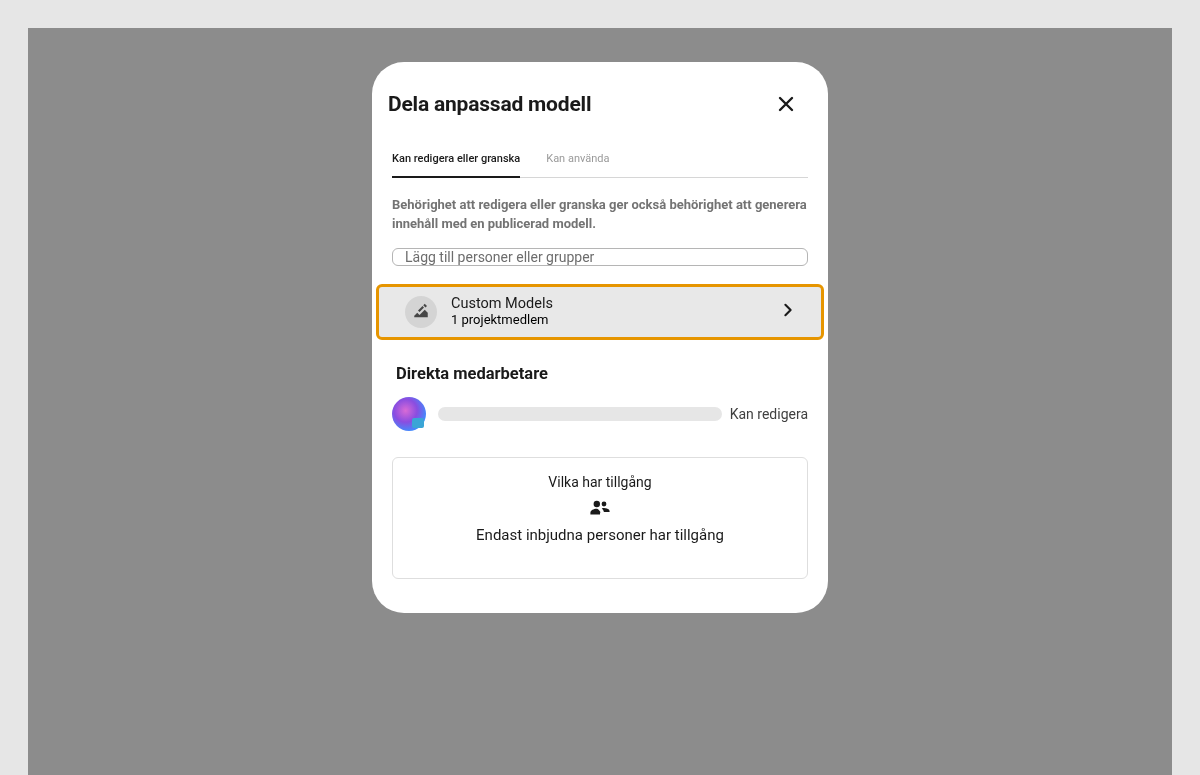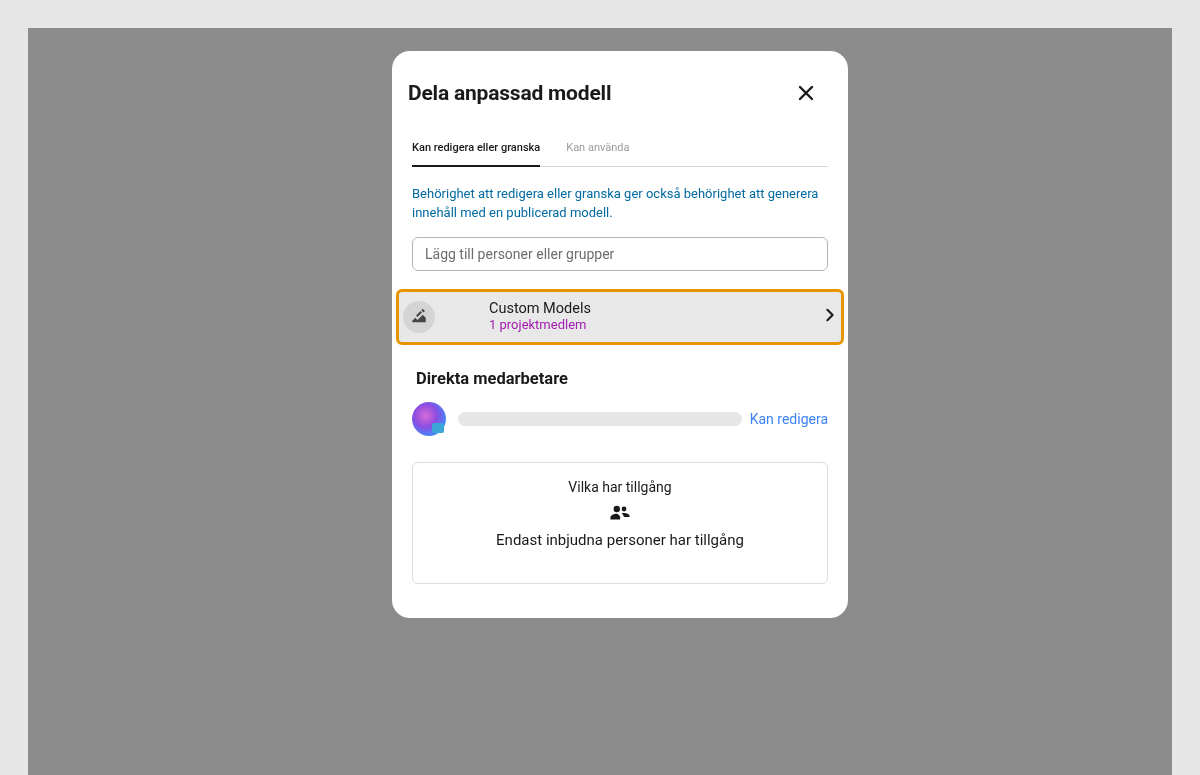--- a/index.html
+++ b/index.html
@@ -1,82 +1,80 @@
 <!DOCTYPE html>
 <html><head>
   <meta charset="utf-8">
   <style>
     * { box-sizing: border-box; margin: 0; padding: 0; font-family: -apple-system, BlinkMacSystemFont, "Segoe UI", Roboto, "Helvetica Neue", Arial, sans-serif; }
     body { background: #e6e6e6; width: 1200px; height: 775px; position: relative; overflow: hidden; }
     .backdrop { position: absolute; left: 28px; top: 28px; right: 28px; bottom: 0; background: #8c8c8c; }
     .modal {
       position: absolute;
-      left: 50%; top: 51px; transform: translateX(-50%);
+      left: 50%; top: 62px; transform: translateX(-50%);
       width: 456px;
       background: #fff;
-      border-radius: 18px;
+      border-radius: 32px;
       padding: 18px 0 34px 0;
-      margin-left: 20px;
     }
     .modal-header {
       display: flex; align-items: center; justify-content: space-between;
       padding: 10px 28px 6px 16px;
     }
     .modal-title { font-size: 21px; font-weight: 700; color: #1a1a1a; letter-spacing: -0.2px; }
     .close-btn { width: 28px; height: 28px; display: flex; align-items: center; justify-content: center; cursor: pointer; }
     .close-btn svg { width: 16px; height: 16px; }
 
     .tabs { display: flex; margin: 28px 20px 0 20px; border-bottom: 1px solid #d6d6d6; }
     .tab { padding: 0 0 12px 0; margin-right: 26px; font-size: 11px; color: #9a9a9a; cursor: pointer; position: relative; }
     .tab.active { color: #1a1a1a; font-weight: 500; }
     .tab.active::after { content: ""; position: absolute; left: 0; right: 0; bottom: -1px; height: 2.5px; background: #1a1a1a; }
 
-    .description { margin: 18px 20px 0 20px; font-size: 13px; line-height: 1.45; color: #0369a1; }
+    .description { margin: 18px 20px 0 20px; font-size: 13px; line-height: 1.45; color: #737373; font-weight: bold; }
 
     .add-input {
       display: block; width: calc(100% - 40px); margin: 14px 20px 0 20px;
-      height: 34px; border: 1px solid #b5b5b5; border-radius: 6px;
+      height: 18px; border: 1px solid #b5b5b5; border-radius: 6px;
       padding: 0 12px; font-size: 14px; color: #333;
     }
     .add-input::placeholder { color: #6d6d6d; }
 
     .project-row-wrap {
       margin: 18px 4px 0 4px;
       border: 3.5px solid #e69500; border-radius: 6px;
       background: #e8e8e8;
     }
     .project-row {
-      display: flex; align-items: center; padding: 8px 4px;
+      display: flex; align-items: center; padding: 8px 26px;
       cursor: pointer;
-      gap: 40px;
     }
     .project-icon {
       width: 32px; height: 32px; border-radius: 50%; background: #d4d4d4;
       display: flex; align-items: center; justify-content: center; flex-shrink: 0;
     }
     .project-icon svg { width: 18px; height: 18px; fill: #464646; }
     .project-text { margin-left: 14px; flex: 1; }
     .project-title { font-size: 14.5px; color: #1a1a1a; line-height: 1.2; }
-    .project-sub { font-size: 13px; color: #a21caf; line-height: 1.3; }
+    .project-sub { font-size: 13px; color: #000000; line-height: 1.3; }
     .chevron svg { width: 14px; height: 14px; }
 
     .section-title { margin: 24px 24px 0 24px; font-size: 16.5px; font-weight: 700; color: #1a1a1a; }
 
     .collab-row { display: flex; align-items: center; margin: 14px 20px 0 20px; }
     .avatar {
       width: 34px; height: 34px; border-radius: 50%;
       background: radial-gradient(circle at 40% 40%, #d96bd6 0%, #8a4de0 40%, #3e8eff 75%);
       position: relative; flex-shrink: 0;
     }
     .avatar::after { content:""; position:absolute; right:2px; bottom:3px; width:12px; height:10px; background:#3aa5d6; border-radius:2px; }
     .collab-name {
       margin-left: 12px; flex: 1;
       height: 14px; width: 210px; background: #e6e6e6; border-radius: 8px;
     }
-    .collab-role { font-size: 14px; color: #3b82f6; margin-left: 8px; }
+    .collab-role { font-size: 14px; color: #404040; margin-left: 8px; }
 
     .access-box {
       margin: 26px 20px 0 20px;
       border: 1px solid #dedede; border-radius: 6px;
       padding: 16px 16px 18px 16px;
     }
     .access-title { font-size: 14px; color: #1a1a1a; margin-bottom: 10px; text-align: center; }
     .access-line { display: flex; align-items: center; gap: 10px; margin-bottom: 16px; flex-direction: column; }
     .access-line svg { width: 20px; height: 16px; fill: #1a1a1a; }
     .access-text { font-size: 15px; color: #1a1a1a; }

